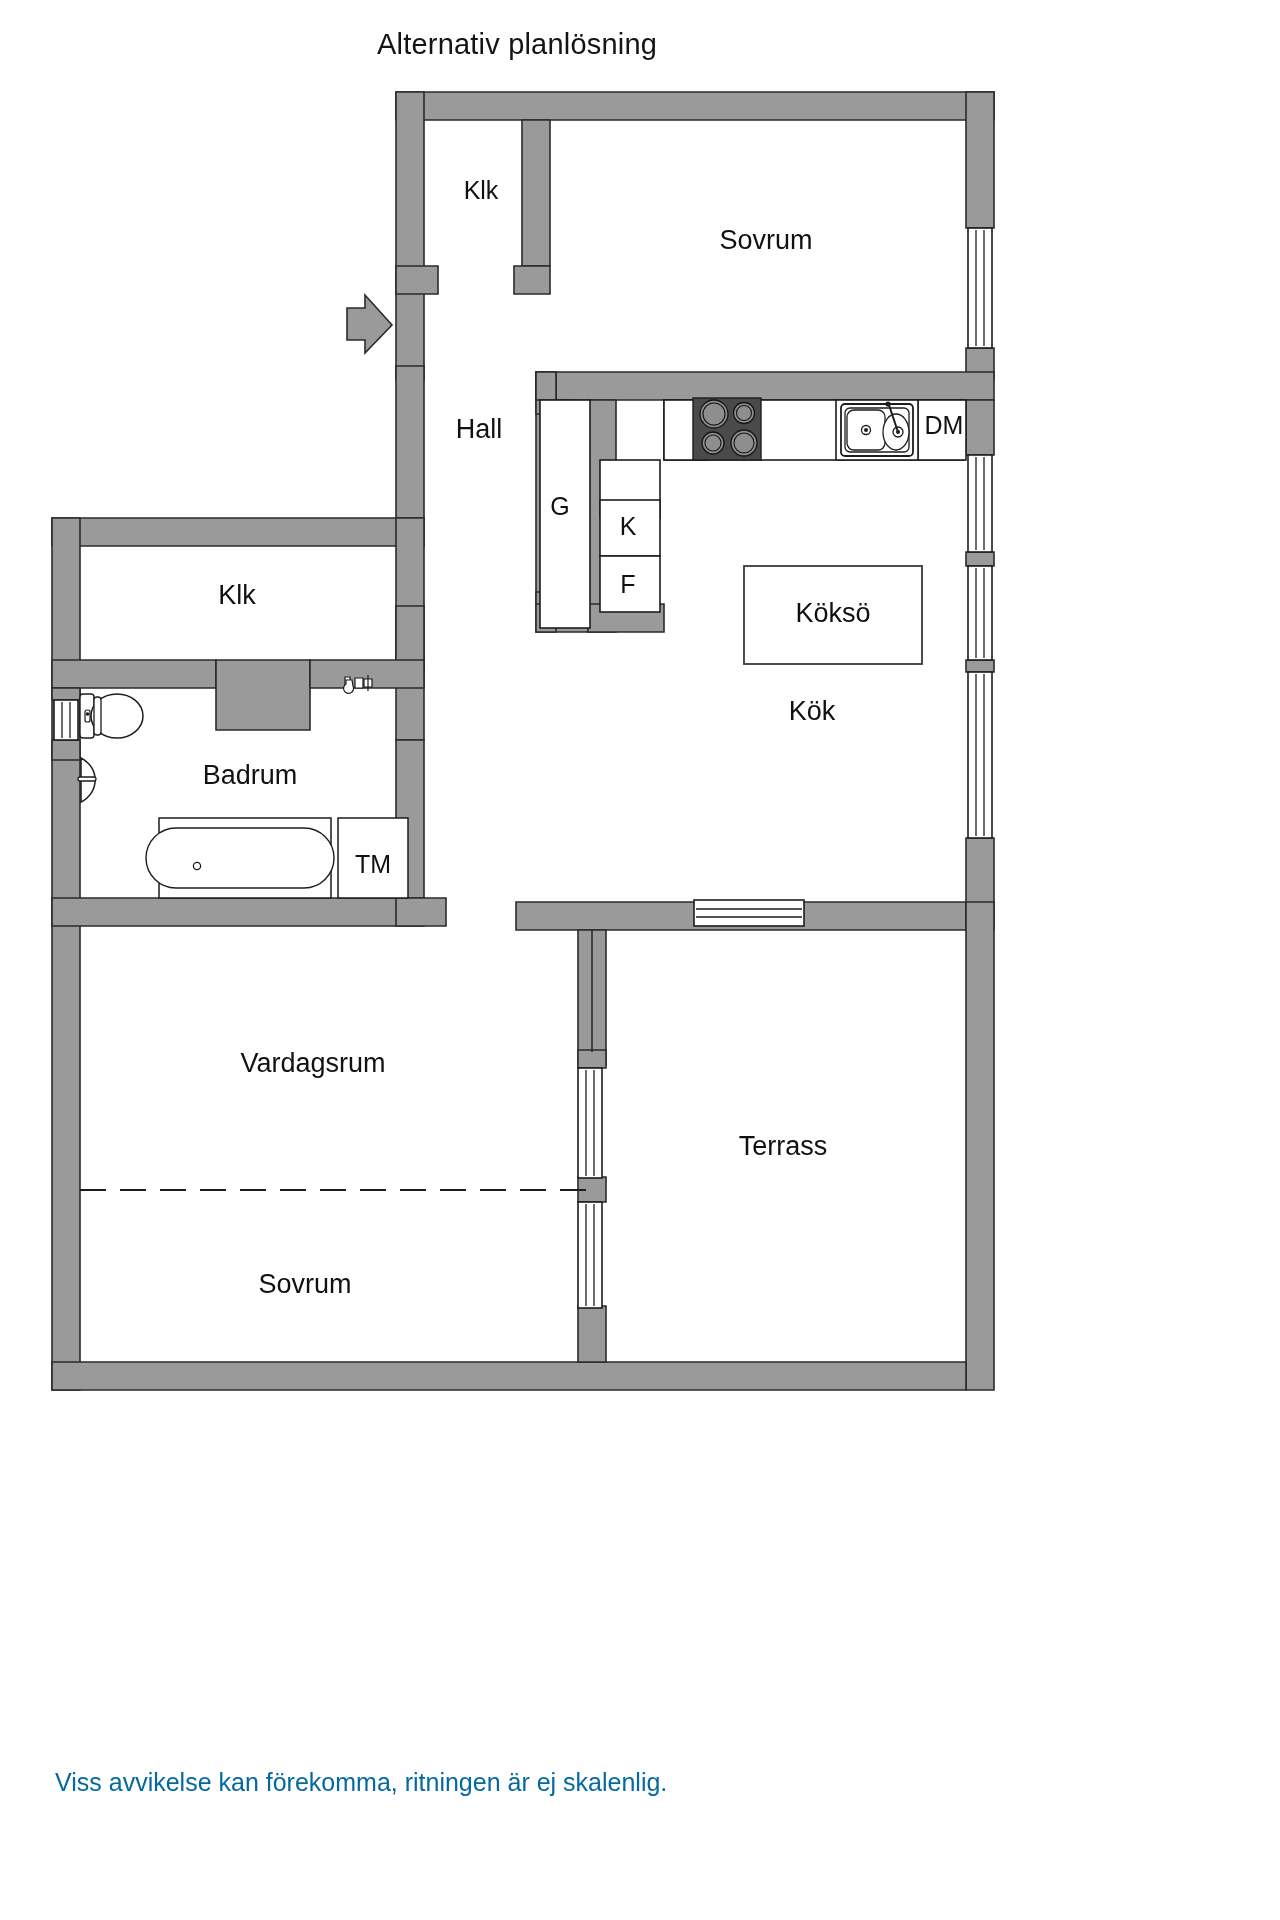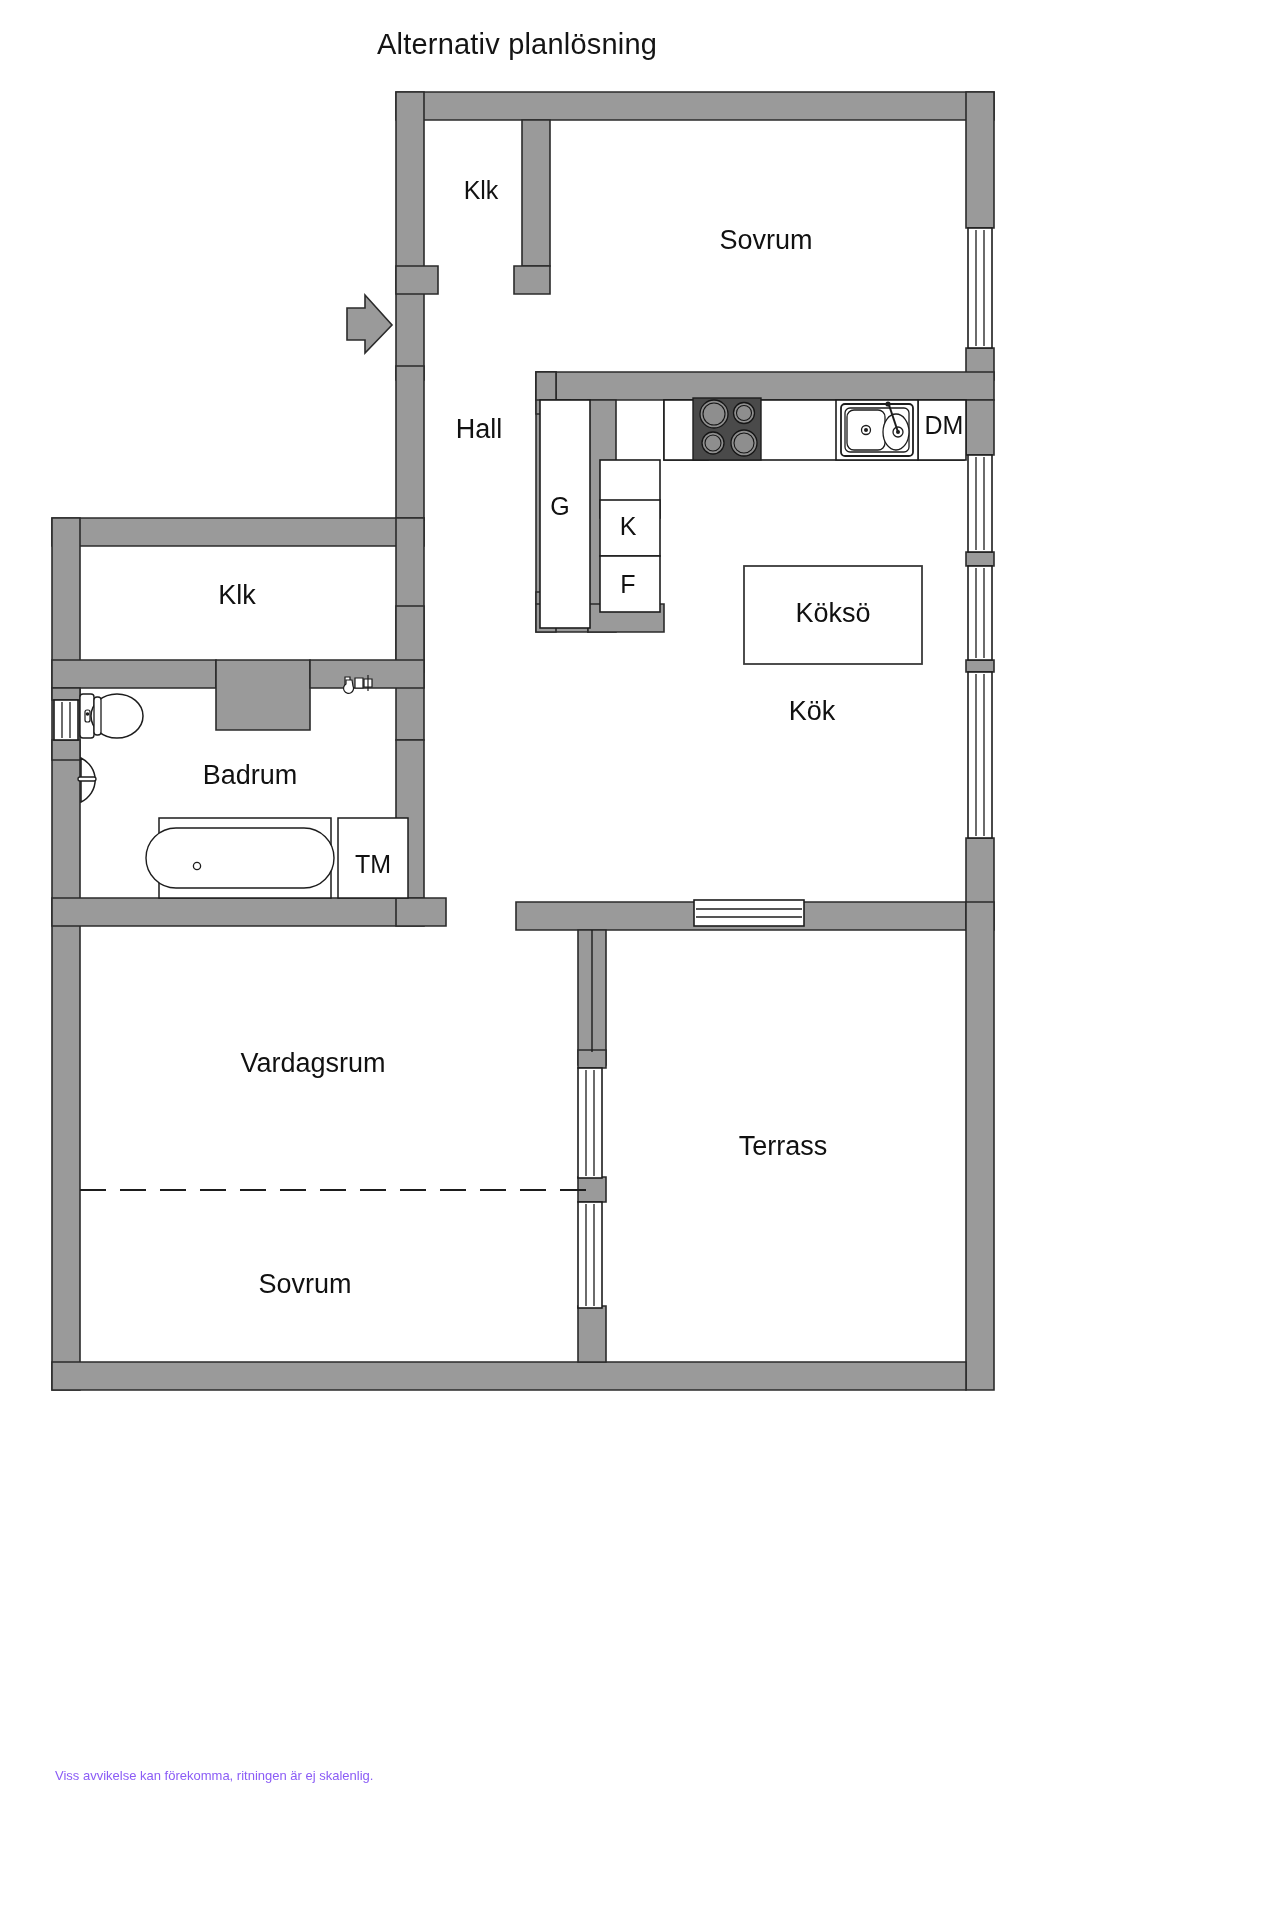--- a/index.html
+++ b/index.html
@@ -30,22 +30,22 @@
     letter-spacing: 0.2px;
     color: #141414;
   }
   
   #title { text-align: left; padding-left: 377px; }
 
   #footer-note {
     position: absolute;
     left: 55px;
     top: 1768px;
-    font-size: 13px;
-    color: #8b5cf6;
+    font-size: 25px;
+    color: #0369a1;
     white-space: nowrap;
   }
 
   svg#floorplan {
     position: absolute;
     left: 0;
     top: 0;
   }
 
   .room-label {

